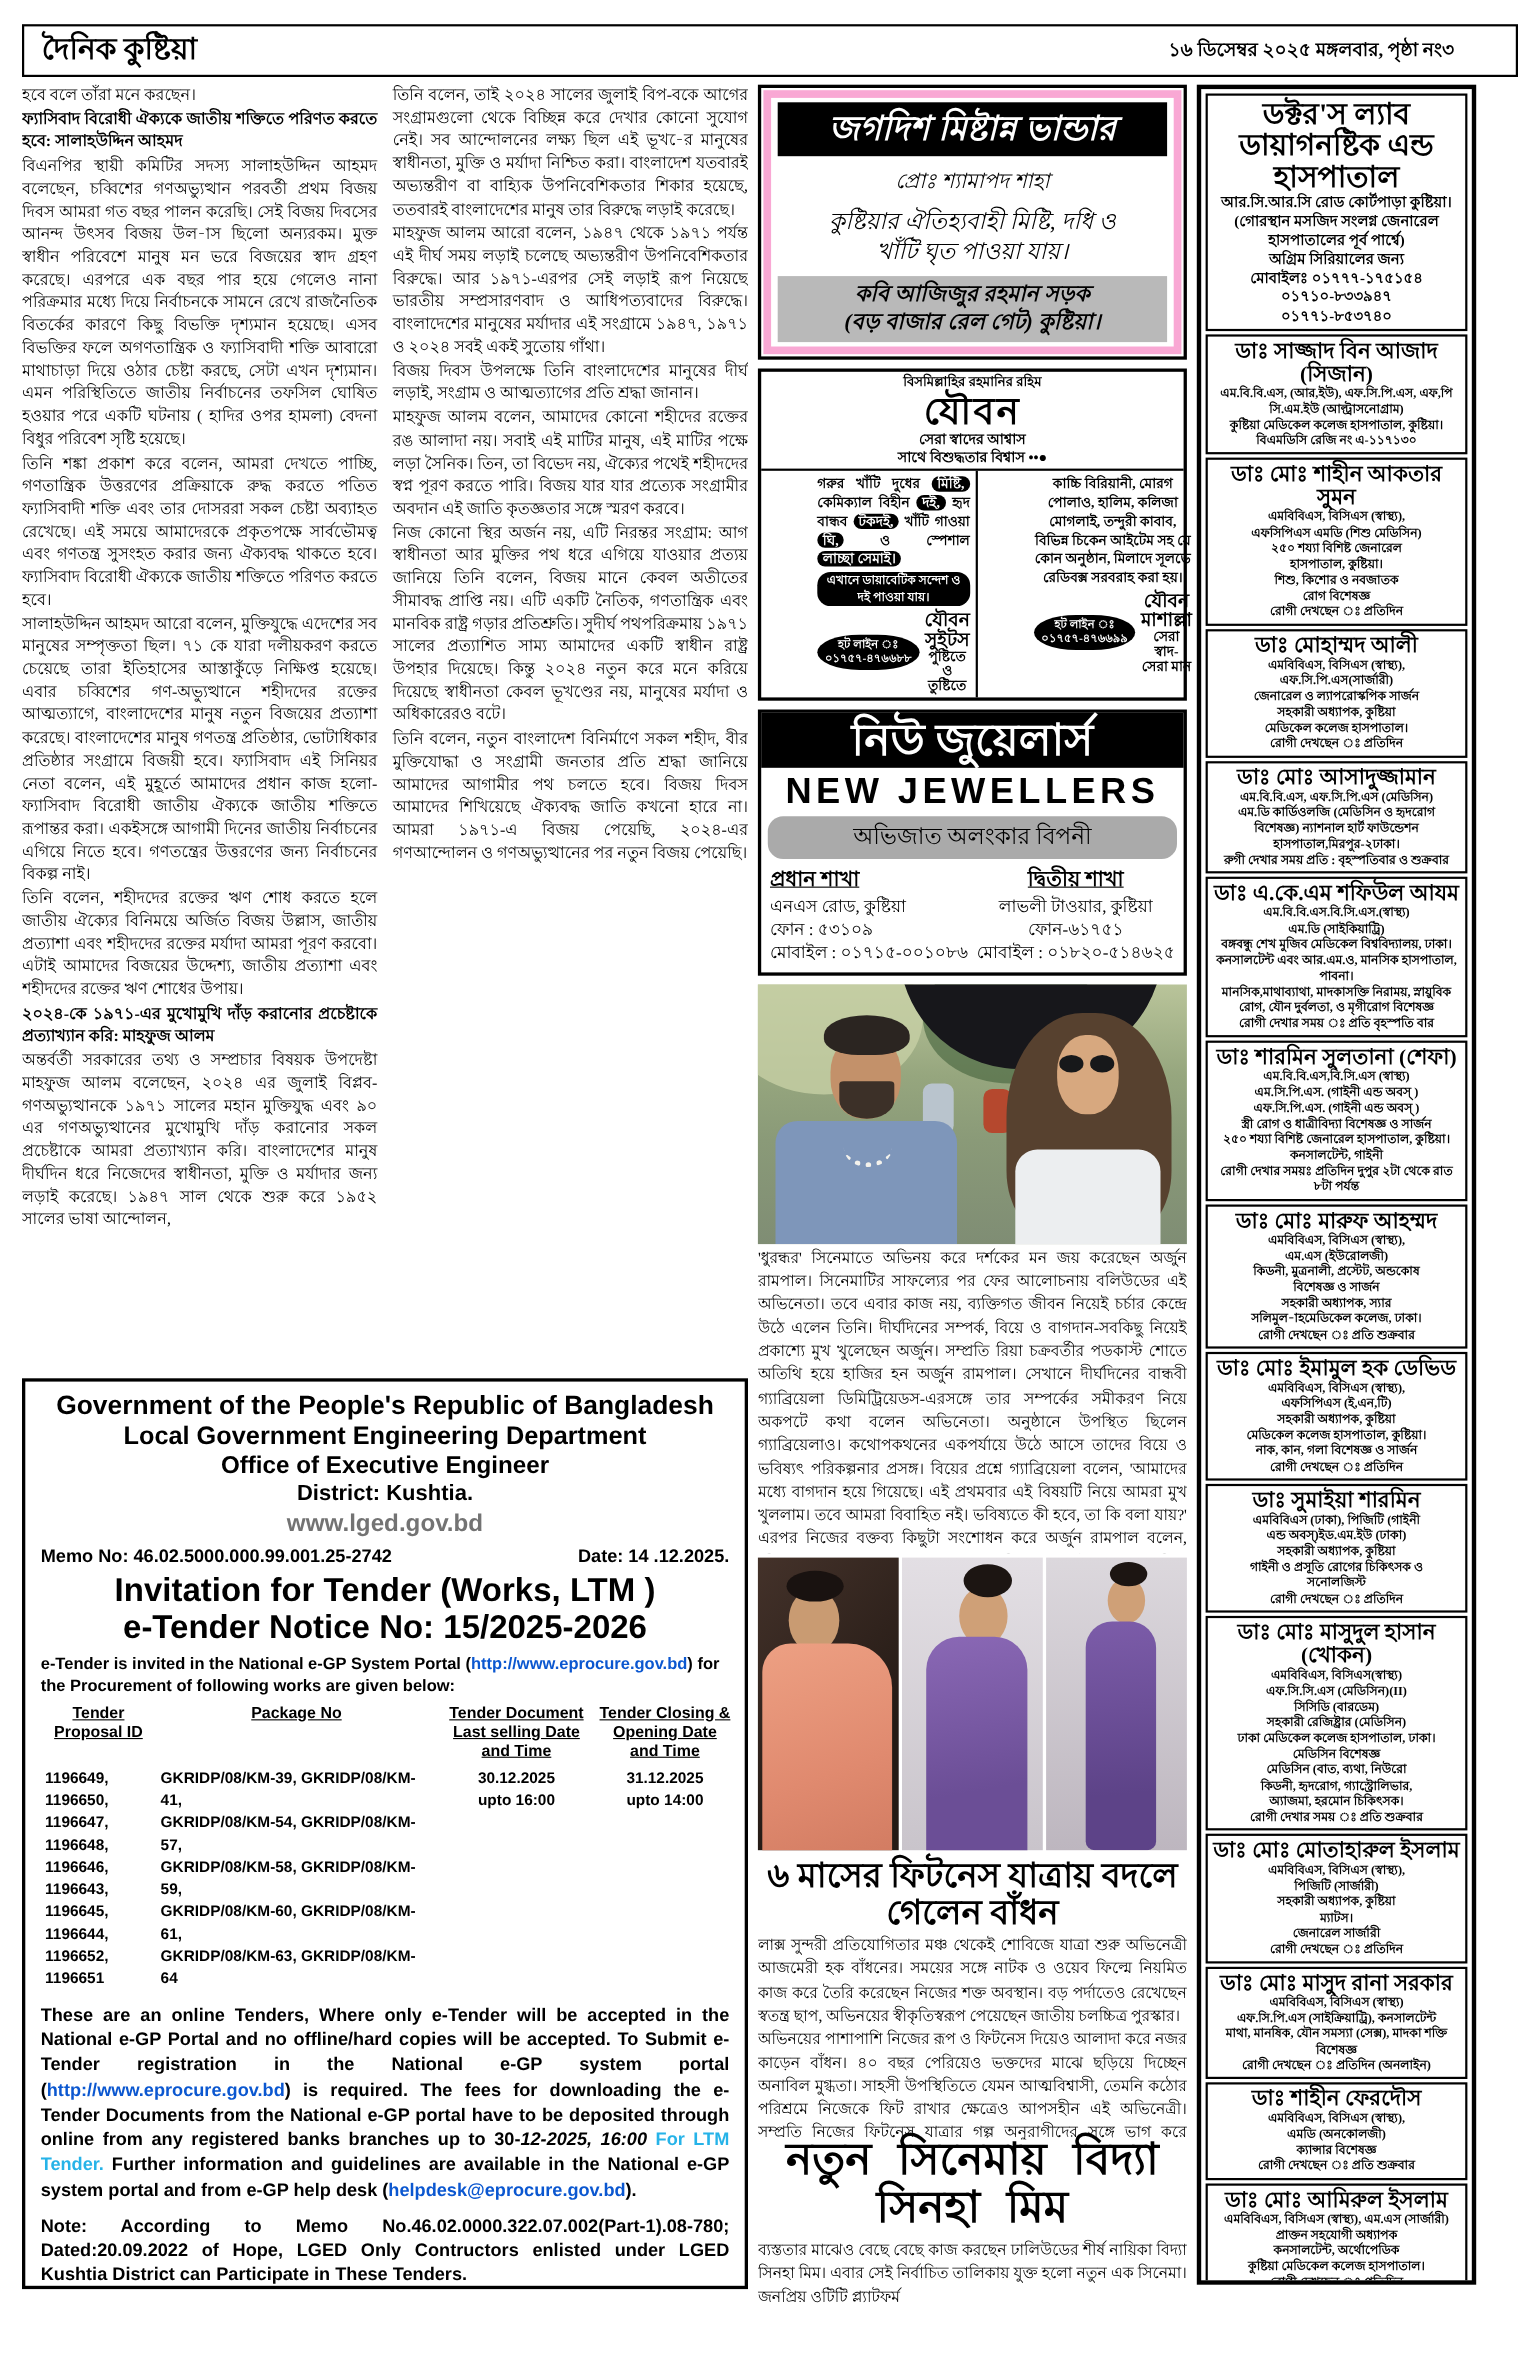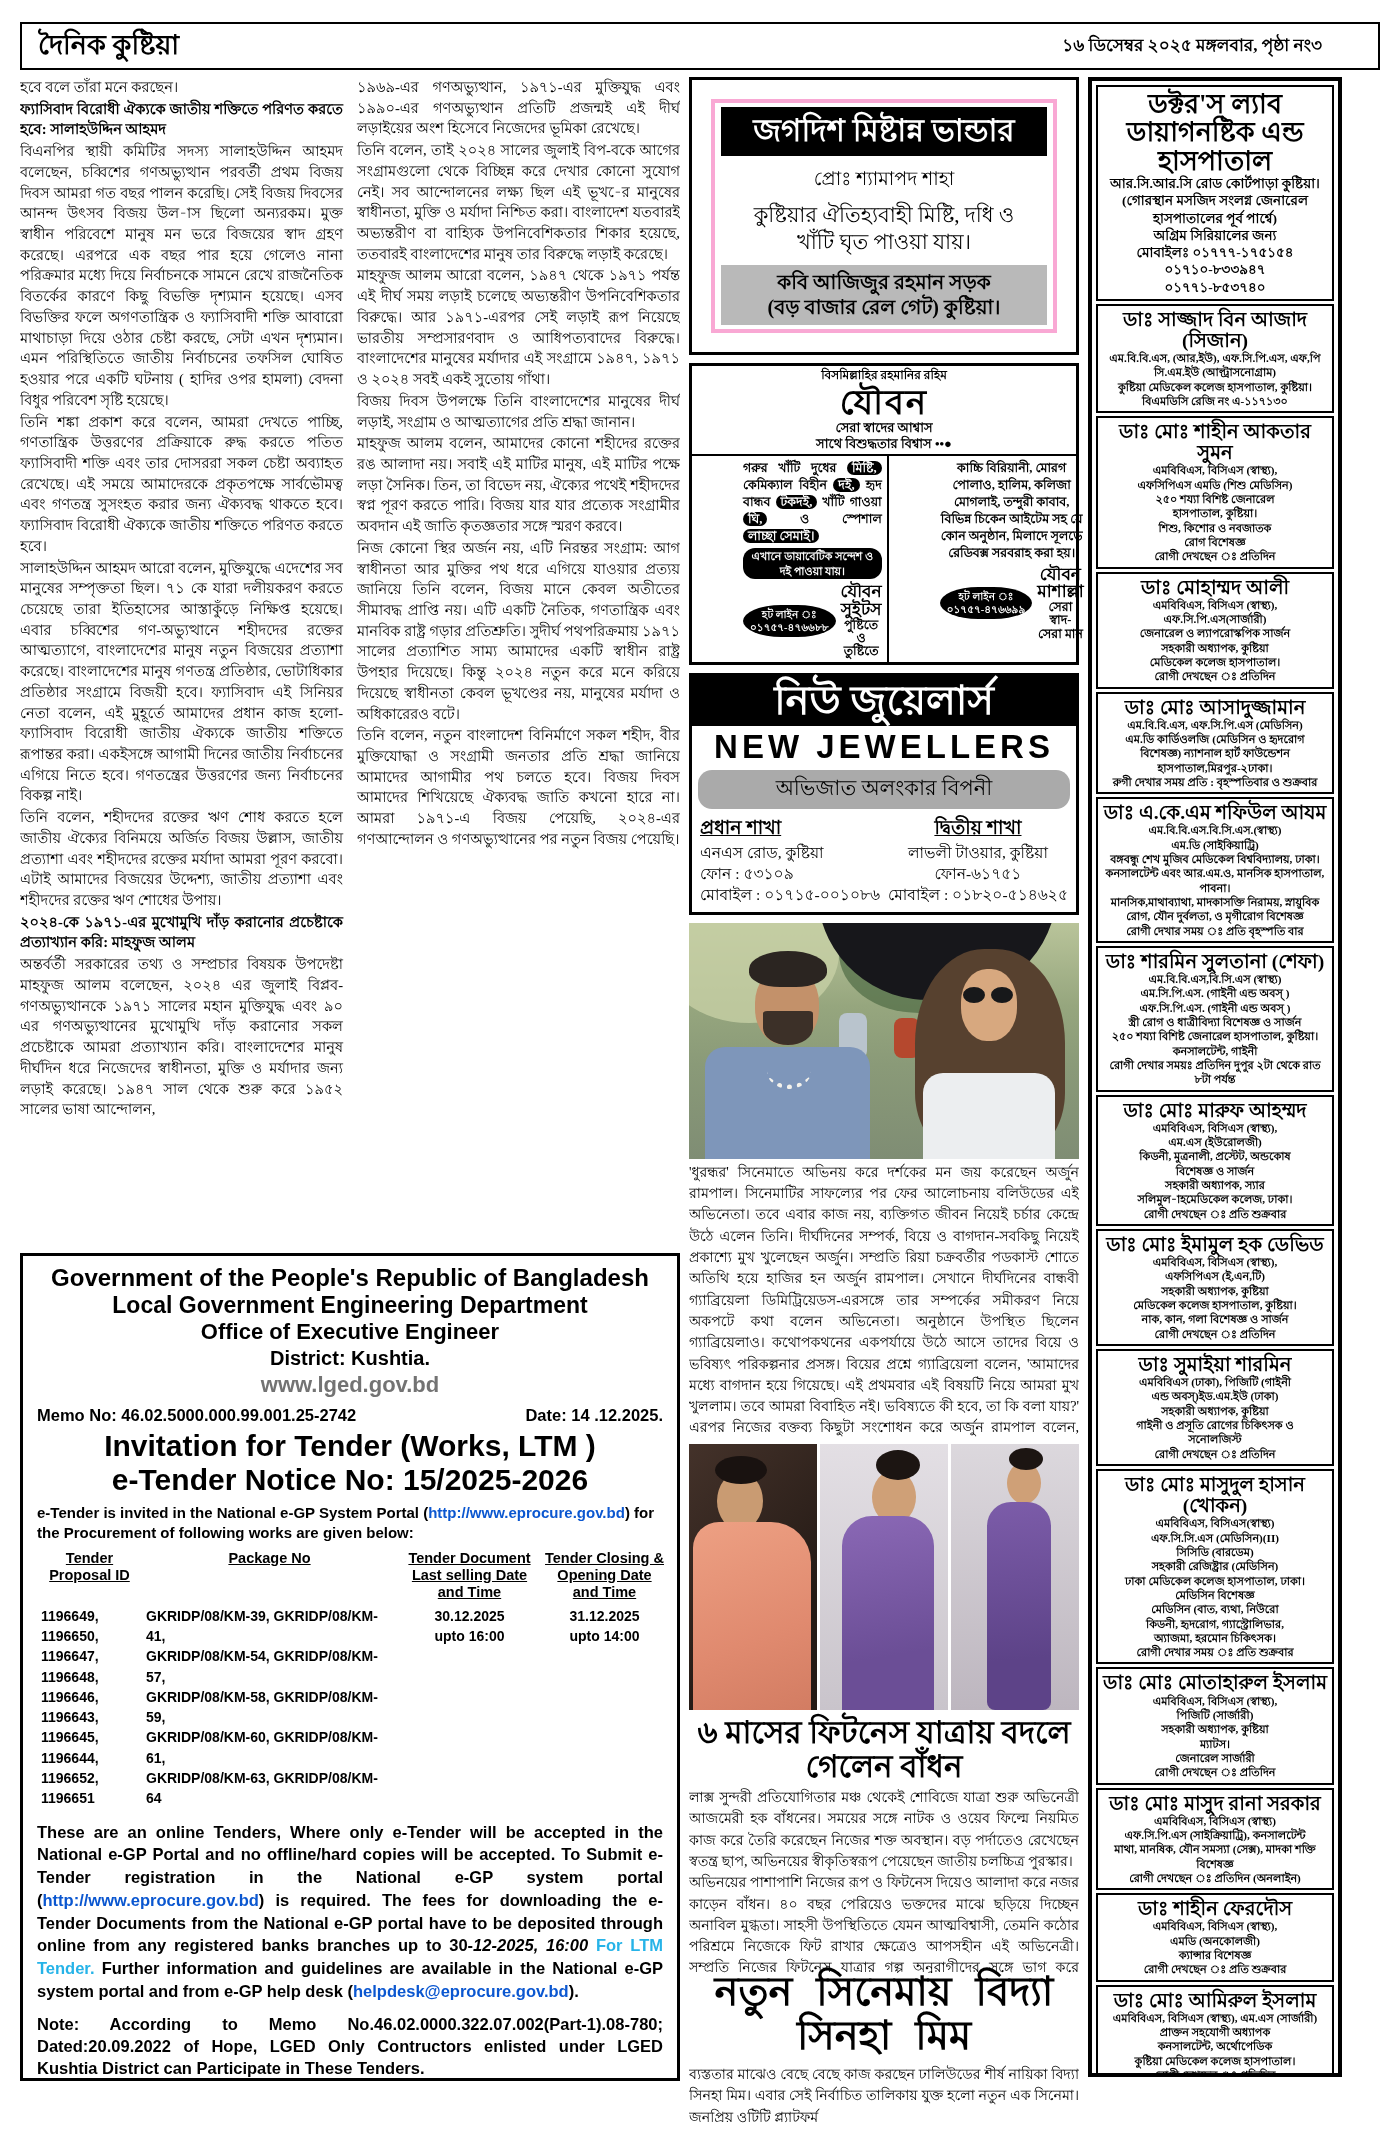--- a/index.html
+++ b/index.html
@@ -29,21 +29,21 @@
   .t-intro{font-size:15px;font-weight:bold;margin-top:6px;line-height:1.35;}
   .blue{color:#0b57d0;} .cyan{color:#26b3e8;} .bi{font-style:italic;}
   .t-table{display:grid;grid-template-columns:105px 255px 145px 125px;margin-top:4px;font-weight:bold;}
   .t-th{font-size:14.5px;text-align:center;line-height:1.2;padding:2px;text-decoration:underline;}
   .t-td{font-size:14px;line-height:1.45;padding:2px 4px;}
   .t-td.ctr{text-align:center;}
   .t-body{font-size:16.5px;font-weight:bold;text-align:justify;line-height:1.38;margin-top:10px;}
   .t-note{font-size:16.5px;font-weight:bold;text-align:justify;line-height:1.35;margin-top:10px;}
   
   .ad{border:3px solid #000;box-sizing:border-box;background:#fff;}
-  .ad-inner{border:4px solid #f9a8d4;margin:19px;padding:4px 6px;}
+  .ad-inner{border:7px solid #f9a8d4;margin:2px;padding:4px 6px;font-style:italic;}
   .jag-title{background:#000;color:#fff;text-align:center;font-size:31px;font-weight:bold;padding:8px 2px;line-height:1.05;}
   .jag-prop{text-align:center;font-size:19px;margin-top:8px;}
   .jag-line{text-align:center;font-size:21px;margin-top:6px;line-height:1.3;}
   .jag-addr{background:#b9b9b9;text-align:center;font-size:20px;font-weight:bold;padding:5px 4px;margin-top:9px;line-height:1.25;}
   .jou{margin-top:8px;}
   .jou-bis{text-align:center;font-size:12px;font-weight:bold;}
   .jou-logo{text-align:center;font-size:34px;font-weight:bold;letter-spacing:2px;line-height:1;}
   .jou-tag{text-align:center;font-size:13px;font-weight:bold;line-height:1.2;}
   .jou-cols{display:flex;border-top:2px solid #000;margin-top:3px;}
   .jou-col{padding:4px 5px;font-size:12.5px;font-weight:bold;line-height:1.35;text-align:justify;margin-left:46px;}
@@ -111,21 +111,20 @@
             <div class="para">হবে বলে তাঁরা মনে করছেন।</div>
             <div class="para bold">ফ্যাসিবাদ বিরোধী ঐক্যকে জাতীয় শক্তিতে পরিণত করতে হবে: সালাহউদ্দিন আহমদ</div>
             <div class="para">বিএনপির স্থায়ী কমিটির সদস্য সালাহউদ্দিন আহমদ বলেছেন, চব্বিশের গণঅভ্যুত্থান পরবর্তী প্রথম বিজয় দিবস আমরা গত বছর পালন করেছি। সেই বিজয় দিবসের আনন্দ উৎসব বিজয় উল-াস ছিলো অন্যরকম। মুক্ত স্বাধীন পরিবেশে মানুষ মন ভরে বিজয়ের স্বাদ গ্রহণ করেছে। এরপরে এক বছর পার হয়ে গেলেও নানা পরিক্রমার মধ্যে দিয়ে নির্বাচনকে সামনে রেখে রাজনৈতিক বিতর্কের কারণে কিছু বিভক্তি দৃশ্যমান হয়েছে। এসব বিভক্তির ফলে অগণতান্ত্রিক ও ফ্যাসিবাদী শক্তি আবারো মাথাচাড়া দিয়ে ওঠার চেষ্টা করছে, সেটা এখন দৃশ্যমান। এমন পরিস্থিতিতে জাতীয় নির্বাচনের তফসিল ঘোষিত হওয়ার পরে একটি ঘটনায় ( হাদির ওপর হামলা) বেদনা বিধুর পরিবেশ সৃষ্টি হয়েছে।</div>
             <div class="para">তিনি শঙ্কা প্রকাশ করে বলেন, আমরা দেখতে পাচ্ছি, গণতান্ত্রিক উত্তরণের প্রক্রিয়াকে রুদ্ধ করতে পতিত ফ্যাসিবাদী শক্তি এবং তার দোসররা সকল চেষ্টা অব্যাহত রেখেছে। এই সময়ে আমাদেরকে প্রকৃতপক্ষে সার্বভৌমত্ব এবং গণতন্ত্র সুসংহত করার জন্য ঐক্যবদ্ধ থাকতে হবে। ফ্যাসিবাদ বিরোধী ঐক্যকে জাতীয় শক্তিতে পরিণত করতে হবে।</div>
             <div class="para">সালাহউদ্দিন আহমদ আরো বলেন, মুক্তিযুদ্ধে এদেশের সব মানুষের সম্পৃক্ততা ছিল। ৭১ কে যারা দলীয়করণ করতে চেয়েছে তারা ইতিহাসের আস্তাকুঁড়ে নিক্ষিপ্ত হয়েছে। এবার চব্বিশের গণ-অভ্যুত্থানে শহীদদের রক্তের আত্মত্যাগে, বাংলাদেশের মানুষ নতুন বিজয়ের প্রত্যাশা করেছে। বাংলাদেশের মানুষ গণতন্ত্র প্রতিষ্ঠার, ভোটাধিকার প্রতিষ্ঠার সংগ্রামে বিজয়ী হবে। ফ্যাসিবাদ এই সিনিয়র নেতা বলেন, এই মুহূর্তে আমাদের প্রধান কাজ হলো-ফ্যাসিবাদ বিরোধী জাতীয় ঐক্যকে জাতীয় শক্তিতে রূপান্তর করা। একইসঙ্গে আগামী দিনের জাতীয় নির্বাচনের এগিয়ে নিতে হবে। গণতন্ত্রের উত্তরণের জন্য নির্বাচনের বিকল্প নাই।</div>
             <div class="para">তিনি বলেন, শহীদদের রক্তের ঋণ শোধ করতে হলে জাতীয় ঐক্যের বিনিময়ে অর্জিত বিজয় উল্লাস, জাতীয় প্রত্যাশা এবং শহীদদের রক্তের মর্যাদা আমরা পূরণ করবো। এটাই আমাদের বিজয়ের উদ্দেশ্য, জাতীয় প্রত্যাশা এবং শহীদদের রক্তের ঋণ শোধের উপায়।</div>
             <div class="para bold">২০২৪-কে ১৯৭১-এর মুখোমুখি দাঁড় করানোর প্রচেষ্টাকে প্রত্যাখ্যান করি: মাহফুজ আলম</div>
             <div class="para">অন্তর্বর্তী সরকারের তথ্য ও সম্প্রচার বিষয়ক উপদেষ্টা মাহফুজ আলম বলেছেন, ২০২৪ এর জুলাই বিপ্লব-গণঅভ্যুত্থানকে ১৯৭১ সালের মহান মুক্তিযুদ্ধ এবং ৯০ এর গণঅভ্যুত্থানের মুখোমুখি দাঁড় করানোর সকল প্রচেষ্টাকে আমরা প্রত্যাখ্যান করি। বাংলাদেশের মানুষ দীর্ঘদিন ধরে নিজেদের স্বাধীনতা, মুক্তি ও মর্যাদার জন্য লড়াই করেছে। ১৯৪৭ সাল থেকে শুরু করে ১৯৫২ সালের ভাষা আন্দোলন,</div>
           </div>
         <div class="article-col" id="art-col2">
-            <div class="para">১৯৬৯-এর গণঅভ্যুত্থান, ১৯৭১-এর মুক্তিযুদ্ধ এবং ১৯৯০-এর গণঅভ্যুত্থান প্রতিটি প্রজন্মই এই দীর্ঘ লড়াইয়ের অংশ হিসেবে নিজেদের ভূমিকা রেখেছে।</div>
             <div class="para">তিনি বলেন, তাই ২০২৪ সালের জুলাই বিপ-বকে আগের সংগ্রামগুলো থেকে বিচ্ছিন্ন করে দেখার কোনো সুযোগ নেই। সব আন্দোলনের লক্ষ্য ছিল এই ভূখ-ের মানুষের স্বাধীনতা, মুক্তি ও মর্যাদা নিশ্চিত করা। বাংলাদেশ যতবারই অভ্যন্তরীণ বা বাহ্যিক উপনিবেশিকতার শিকার হয়েছে, ততবারই বাংলাদেশের মানুষ তার বিরুদ্ধে লড়াই করেছে।</div>
             <div class="para">মাহফুজ আলম আরো বলেন, ১৯৪৭ থেকে ১৯৭১ পর্যন্ত এই দীর্ঘ সময় লড়াই চলেছে অভ্যন্তরীণ উপনিবেশিকতার বিরুদ্ধে। আর ১৯৭১-এরপর সেই লড়াই রূপ নিয়েছে ভারতীয় সম্প্রসারণবাদ ও আধিপত্যবাদের বিরুদ্ধে। বাংলাদেশের মানুষের মর্যাদার এই সংগ্রামে ১৯৪৭, ১৯৭১ ও ২০২৪ সবই একই সুতোয় গাঁথা।</div>
             <div class="para">বিজয় দিবস উপলক্ষে তিনি বাংলাদেশের মানুষের দীর্ঘ লড়াই, সংগ্রাম ও আত্মত্যাগের প্রতি শ্রদ্ধা জানান।</div>
             <div class="para">মাহফুজ আলম বলেন, আমাদের কোনো শহীদের রক্তের রঙ আলাদা নয়। সবাই এই মাটির মানুষ, এই মাটির পক্ষে লড়া সৈনিক। তিন, তা বিভেদ নয়, ঐক্যের পথেই শহীদদের স্বপ্ন পূরণ করতে পারি। বিজয় যার যার প্রত্যেক সংগ্রামীর অবদান এই জাতি কৃতজ্ঞতার সঙ্গে স্মরণ করবে।</div>
             <div class="para">নিজ কোনো স্থির অর্জন নয়, এটি নিরন্তর সংগ্রাম: আগ স্বাধীনতা আর মুক্তির পথ ধরে এগিয়ে যাওয়ার প্রত্যয় জানিয়ে তিনি বলেন, বিজয় মানে কেবল অতীতের সীমাবদ্ধ প্রাপ্তি নয়। এটি একটি নৈতিক, গণতান্ত্রিক এবং মানবিক রাষ্ট্র গড়ার প্রতিশ্রুতি। সুদীর্ঘ পথপরিক্রমায় ১৯৭১ সালের প্রত্যাশিত সাম্য আমাদের একটি স্বাধীন রাষ্ট্র উপহার দিয়েছে। কিন্তু ২০২৪ নতুন করে মনে করিয়ে দিয়েছে স্বাধীনতা কেবল ভূখণ্ডের নয়, মানুষের মর্যাদা ও অধিকারেরও বটে।</div>
             <div class="para">তিনি বলেন, নতুন বাংলাদেশ বিনির্মাণে সকল শহীদ, বীর মুক্তিযোদ্ধা ও সংগ্রামী জনতার প্রতি শ্রদ্ধা জানিয়ে আমাদের আগামীর পথ চলতে হবে। বিজয় দিবস আমাদের শিখিয়েছে ঐক্যবদ্ধ জাতি কখনো হারে না। আমরা ১৯৭১-এ বিজয় পেয়েছি, ২০২৪-এর গণআন্দোলন ও গণঅভ্যুত্থানের পর নতুন বিজয় পেয়েছি।</div>
           </div>
       </div>
 
       <div class="tender">

